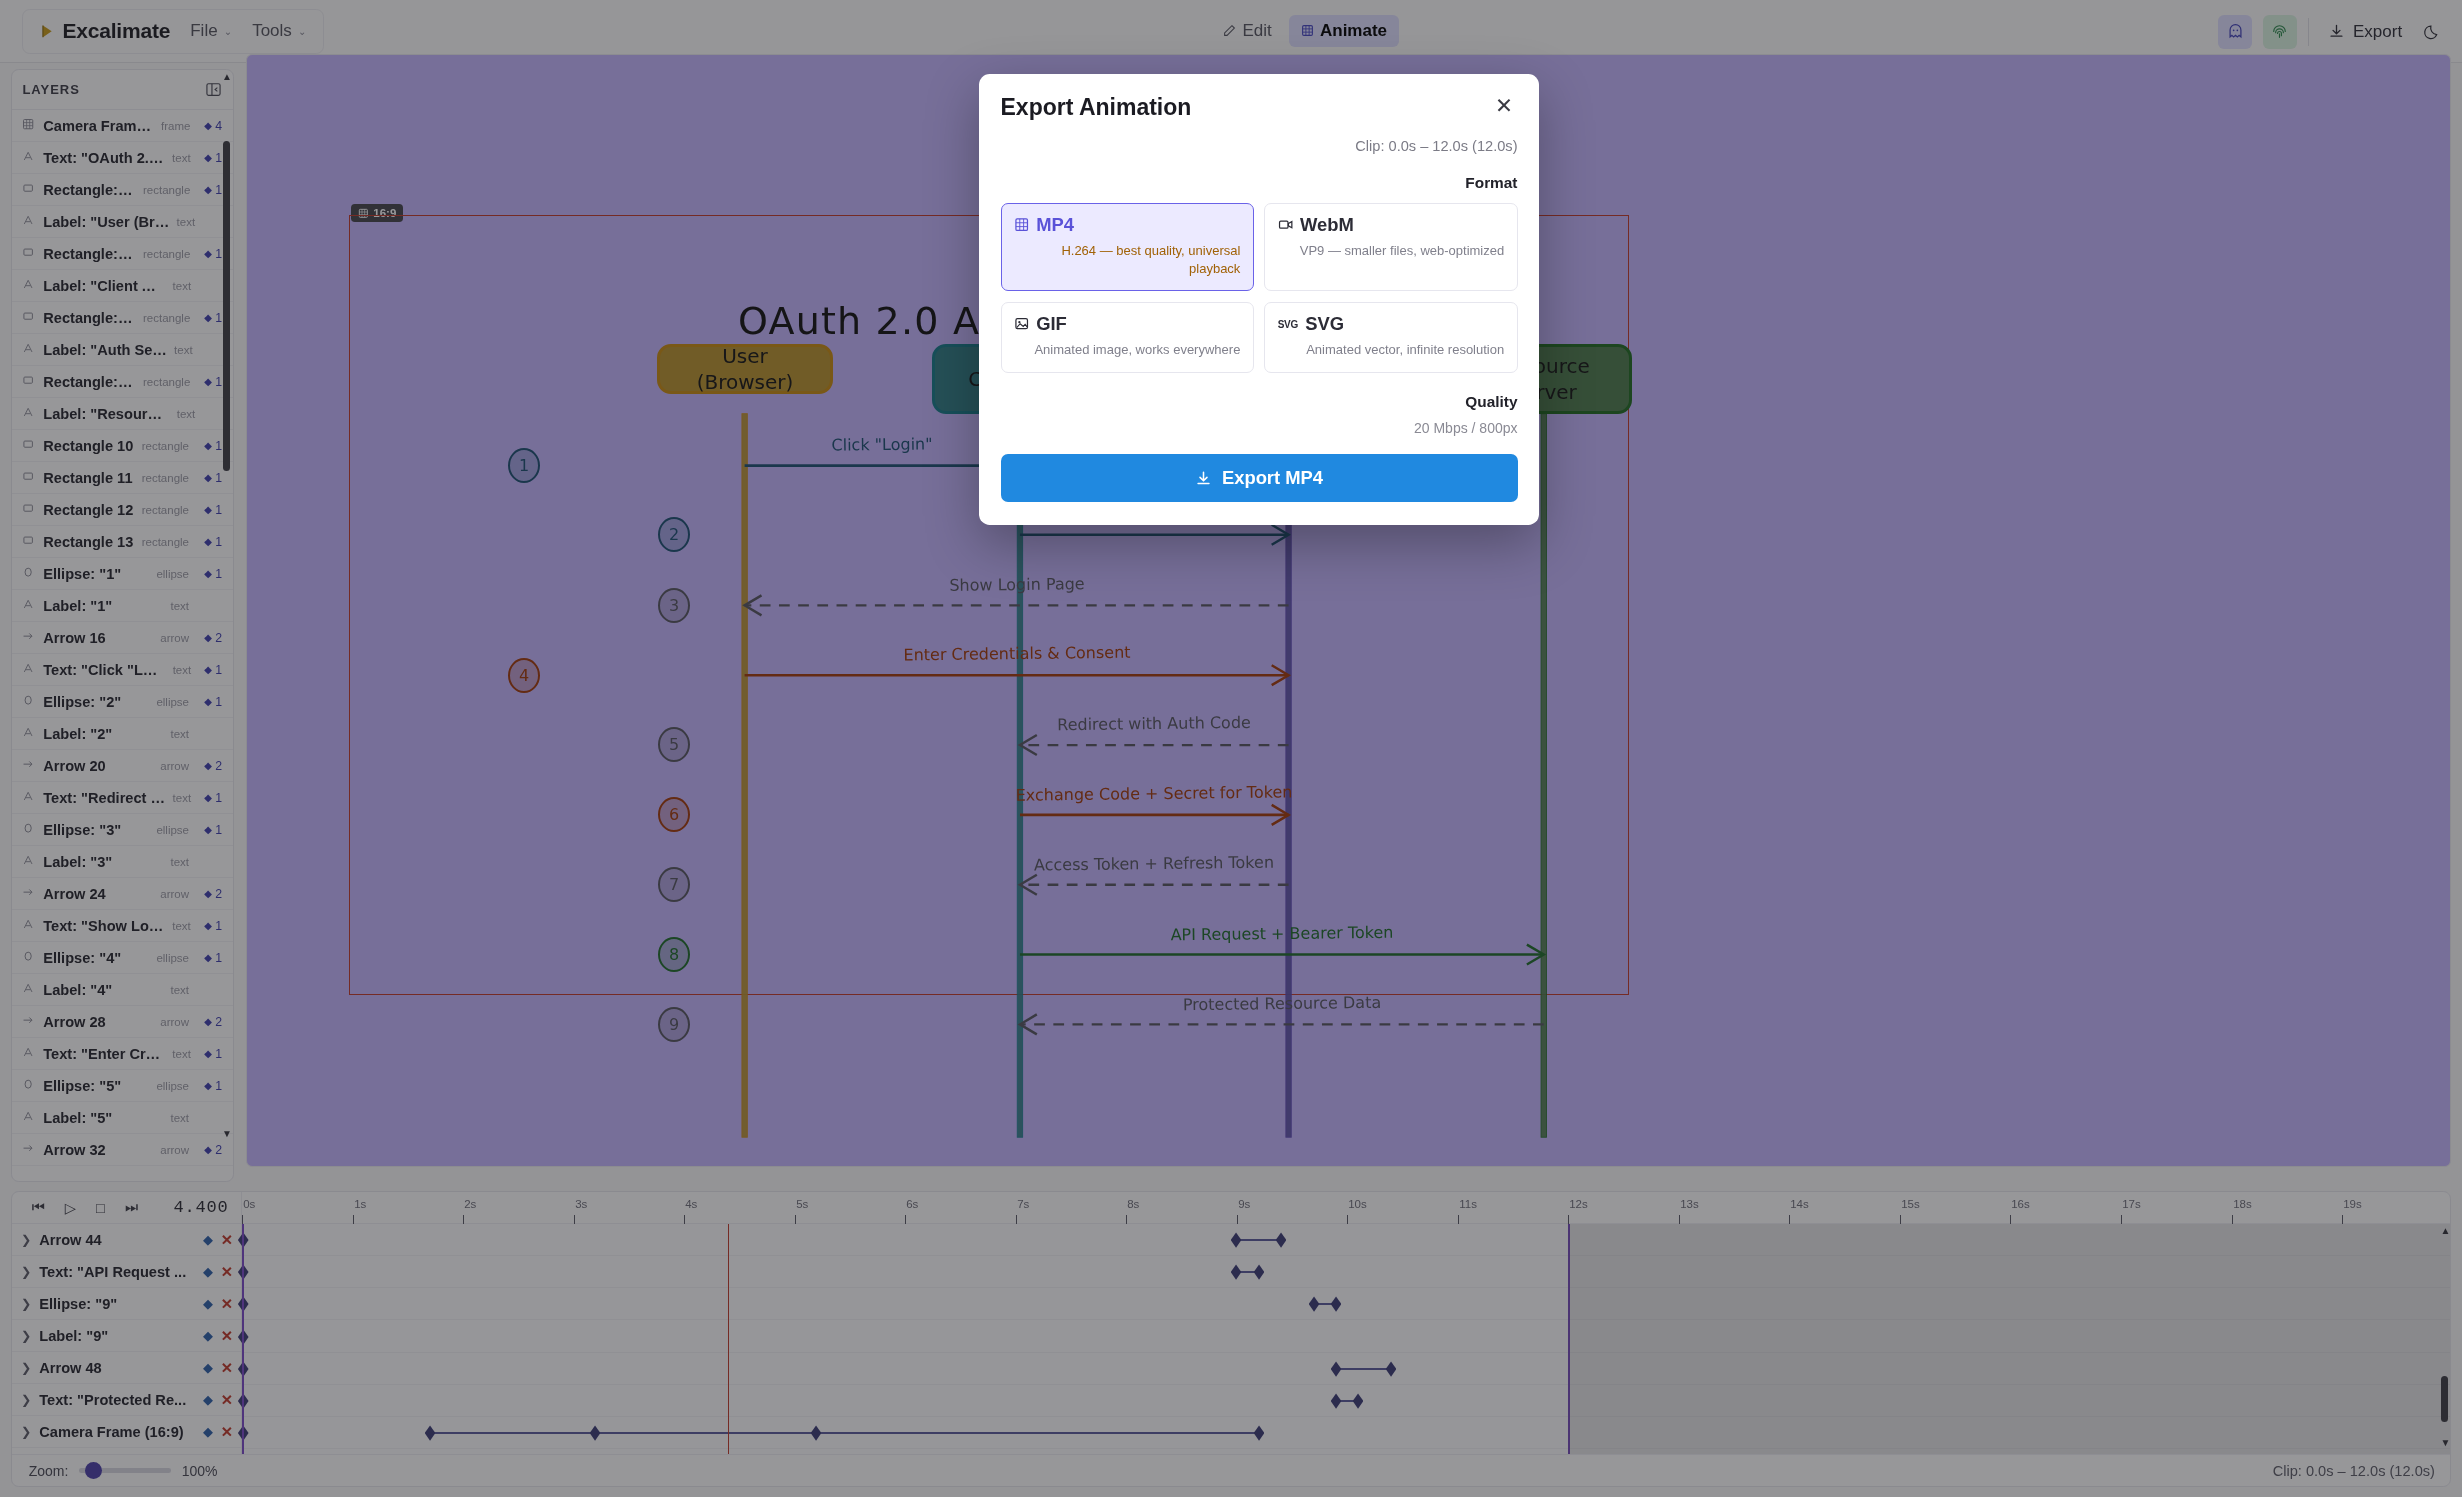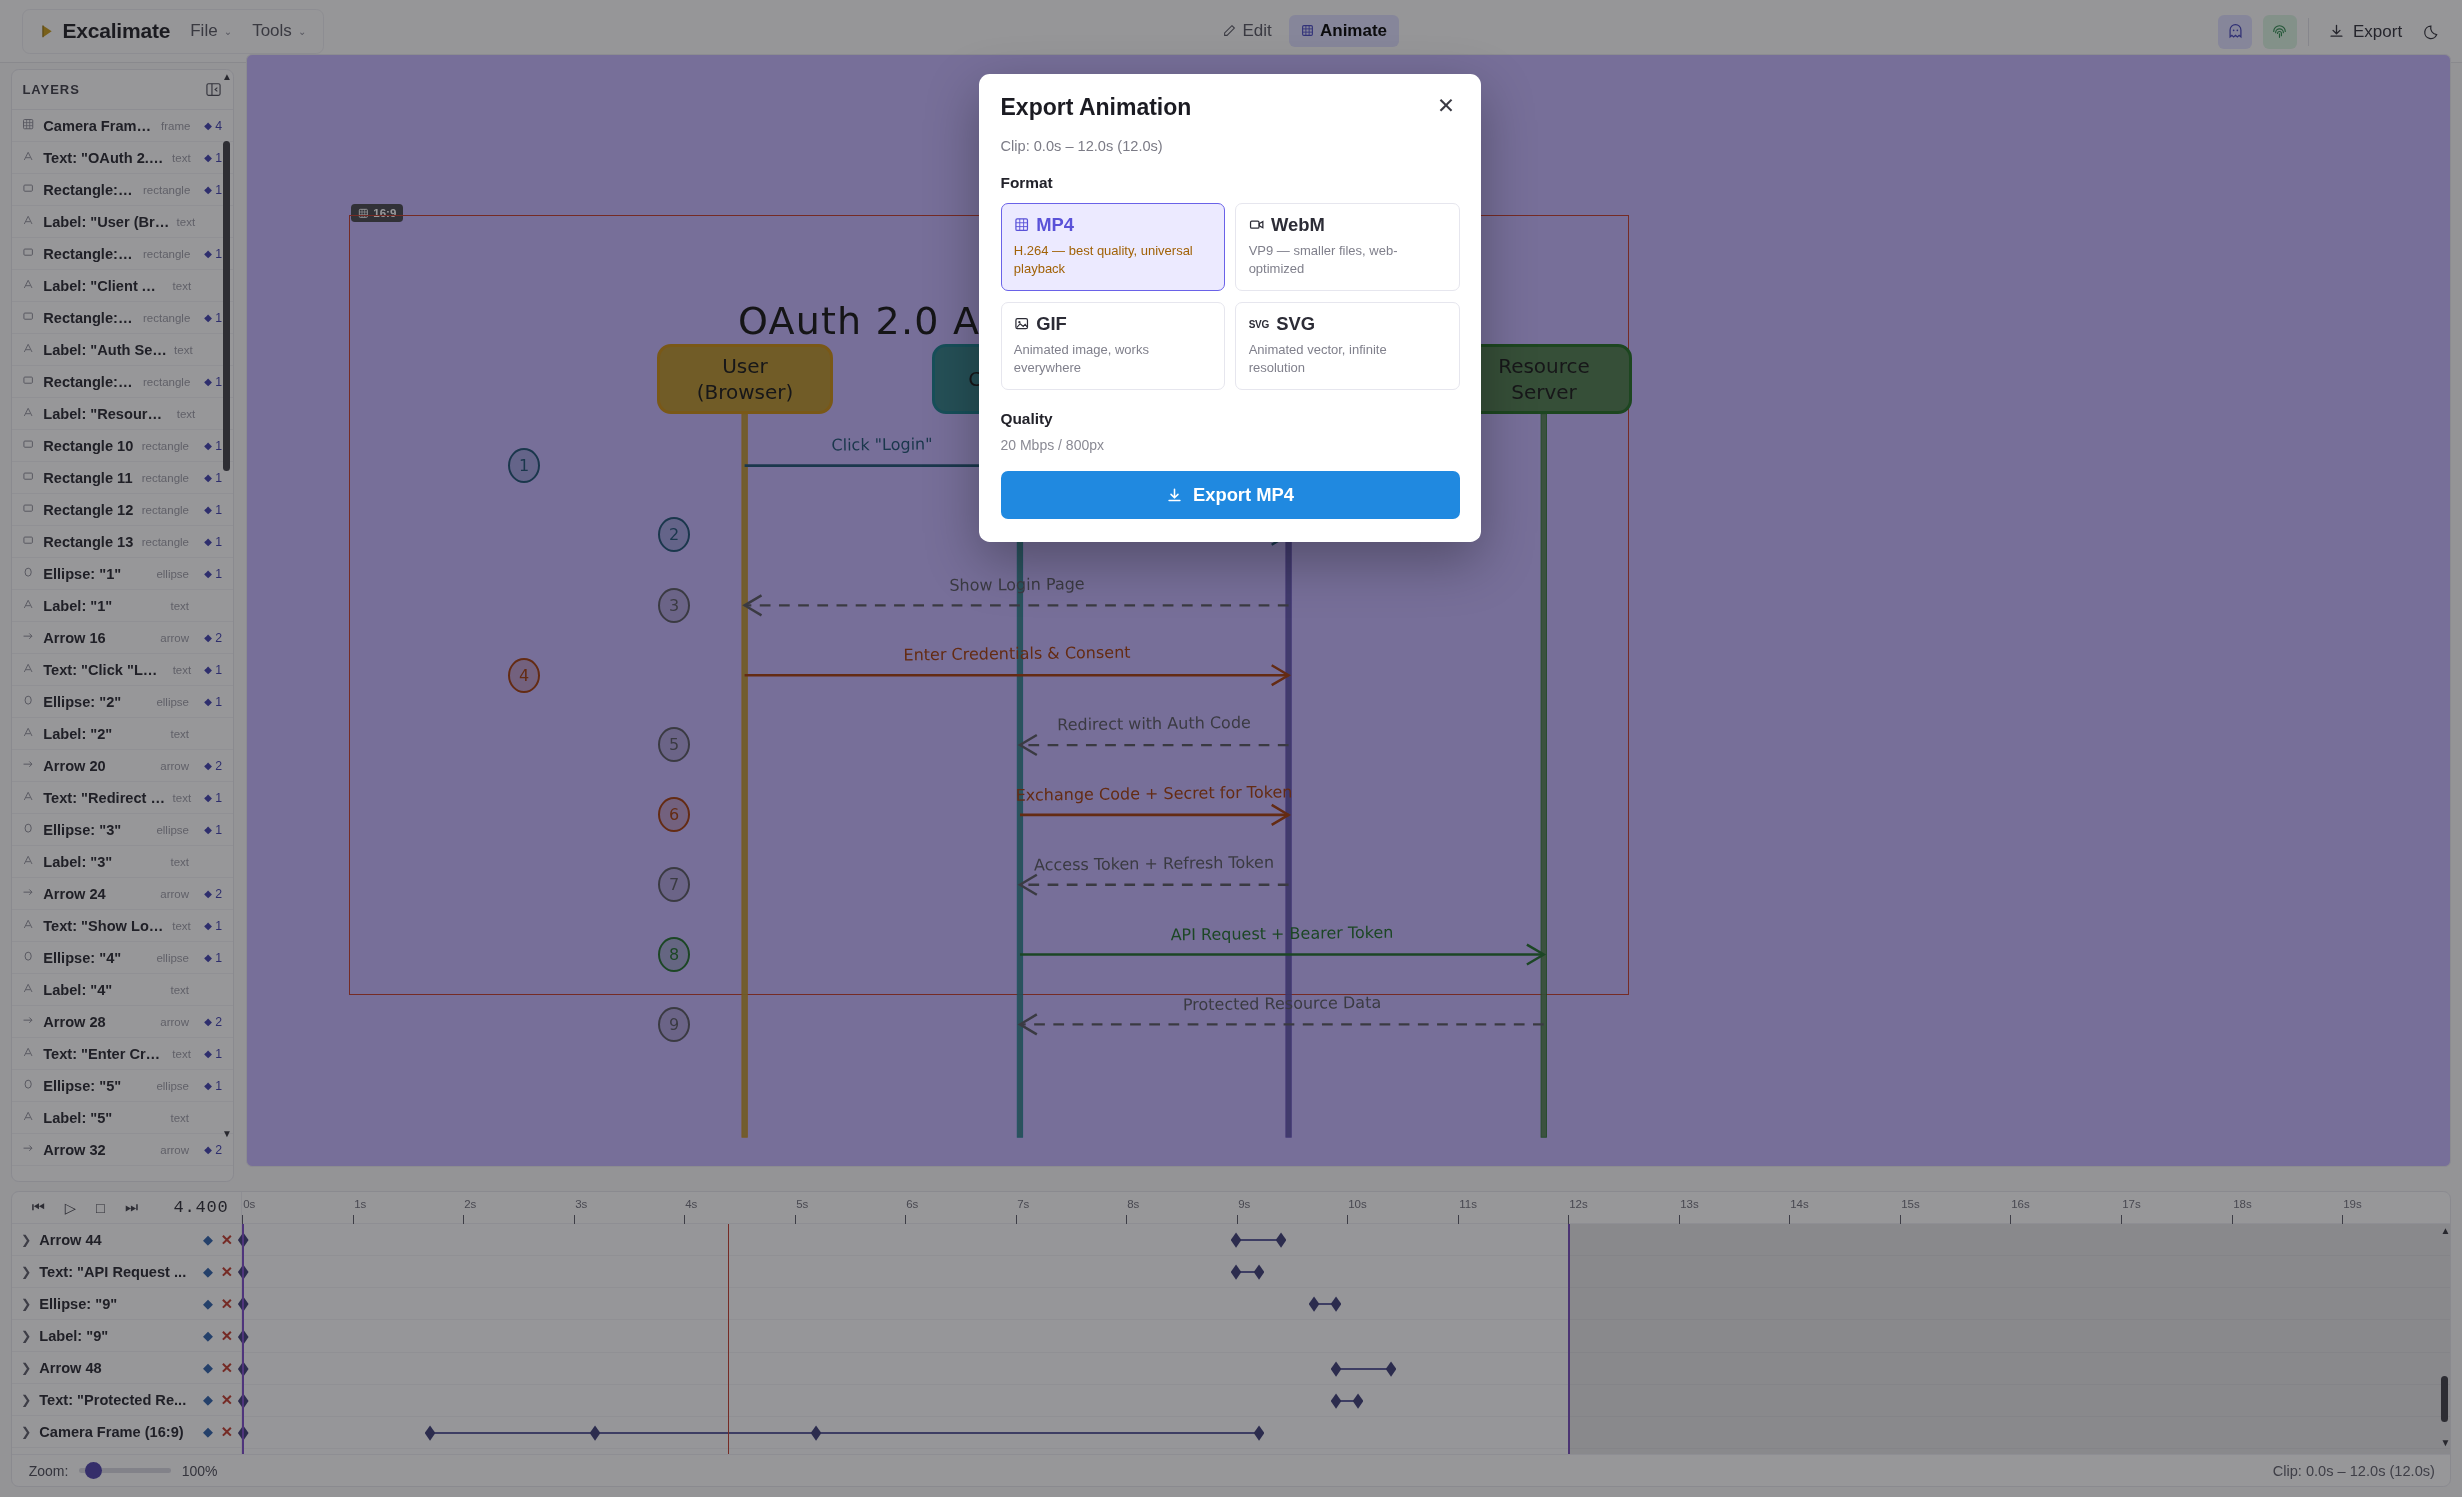--- a/index.html
+++ b/index.html
@@ -184,24 +184,25 @@
   .zoom-track { width: 92px; height: 4.6px; background: #d8d8e0; border-radius: 2.3px; position: relative; }
   .zoom-knob { position: absolute; left: 6.1px; top: -6.1px; width: 17px; height: 17px; border-radius: 50%; background: #4b3fa8; }
   .zoom-val { font-size: 14px; color: #4a4a55; }
   .clip-readout { font-size: 14.6px; color: #5d5d68; }
 
   .tl-scroll { position: absolute; right: 1.5px; top: 34px; width: 8.4px; height: 223px; }
   .tl-sb-thumb { position: absolute; left: 0.8px; top: 150px; width: 7px; height: 46px; background: #3c3c44; border-radius: 3.8px; }
 
   
   .modal {
-    position: absolute; left: 979px; top: 74px; width: 502px;
+    position: absolute; left: 979px; top: 74px; width: 560px;
     background: #ffffff; border-radius: 10.7px; z-index: 100;
     box-shadow: 0 18.4px 54px rgba(0,0,0,0.30);
     padding: 20px 21.5px 23px 21.5px;
+    text-align: right;
   }
   .modal-head { display: flex; align-items: flex-start; justify-content: space-between; }
   .modal-title { font-size: 23px; font-weight: 600; color: #1b1b22; }
   .modal-close { font-size: 21.5px; color: #3b3b44; line-height: 1; padding: 1.5px 4.6px; }
   .modal-sub { margin-top: 17px; font-size: 14.6px; color: #7b7b86; }
   .section-label { margin-top: 20px; font-size: 15.4px; font-weight: 700; color: #22222a; }
   .format-grid { margin-top: 10.7px; display: grid; grid-template-columns: 1fr 1fr; gap: 10.7px; }
   .fmt-card {
     border: 1.2px solid #e6e6ee; border-radius: 7px; padding: 10px 12.3px 12.3px 12.3px;
     min-height: 71px;
@@ -685,21 +686,21 @@
         <path d="M1007.125 990 L1357.125 990" stroke="#a0390a" stroke-width="3.4" fill="none"></path>
         <path d="M1335.125 977 L1357.125 990 L1335.125 1003" stroke="#a0390a" stroke-width="3.2" fill="none"></path>
         <path d="M1357.125 1081 L1007.125 1081" stroke="#555560" stroke-width="3" stroke-dasharray="14 11" fill="none"></path>
         <path d="M1029.125 1068 L1007.125 1081 L1029.125 1094" stroke="#555560" stroke-width="3.2" fill="none"></path>
         <path d="M1007.125 1172 L1689.625 1172" stroke="#1e6b2b" stroke-width="3.4" fill="none"></path>
         <path d="M1667.625 1159 L1689.625 1172 L1667.625 1185" stroke="#1e6b2b" stroke-width="3.2" fill="none"></path>
         <path d="M1689.625 1263 L1007.125 1263" stroke="#555560" stroke-width="3" stroke-dasharray="14 11" fill="none"></path>
         <path d="M1029.125 1250 L1007.125 1263 L1029.125 1276" stroke="#555560" stroke-width="3.2" fill="none"></path>
       </svg>
     <div id="diagram-nodes">
-        <div class="node" style="left: 410px; top: 289px; width: 176px; height: 70px; background: rgb(184, 146, 47); border-color: rgb(199, 138, 17);">
+        <div class="node" style="left: 410px; top: 289px; width: 176px; height: 50px; background: rgb(184, 146, 47); border-color: rgb(199, 138, 17);">
           <span style="white-space: pre-line;">User
 (Browser)</span>
         </div>
         <div class="node" style="left: 685px; top: 289px; width: 176px; height: 70px; background: rgb(47, 124, 134); border-color: rgb(21, 123, 138);">
           <span style="white-space: pre-line;">Client App</span>
         </div>
         <div class="node" style="left: 954px; top: 289px; width: 176px; height: 70px; background: rgb(90, 79, 166); border-color: rgb(91, 70, 181);">
           <span style="white-space: pre-line;">Auth Server</span>
         </div>
         <div class="node" style="left: 1209px; top: 289px; width: 176px; height: 70px; background: rgb(77, 122, 77); border-color: rgb(31, 107, 34);">

